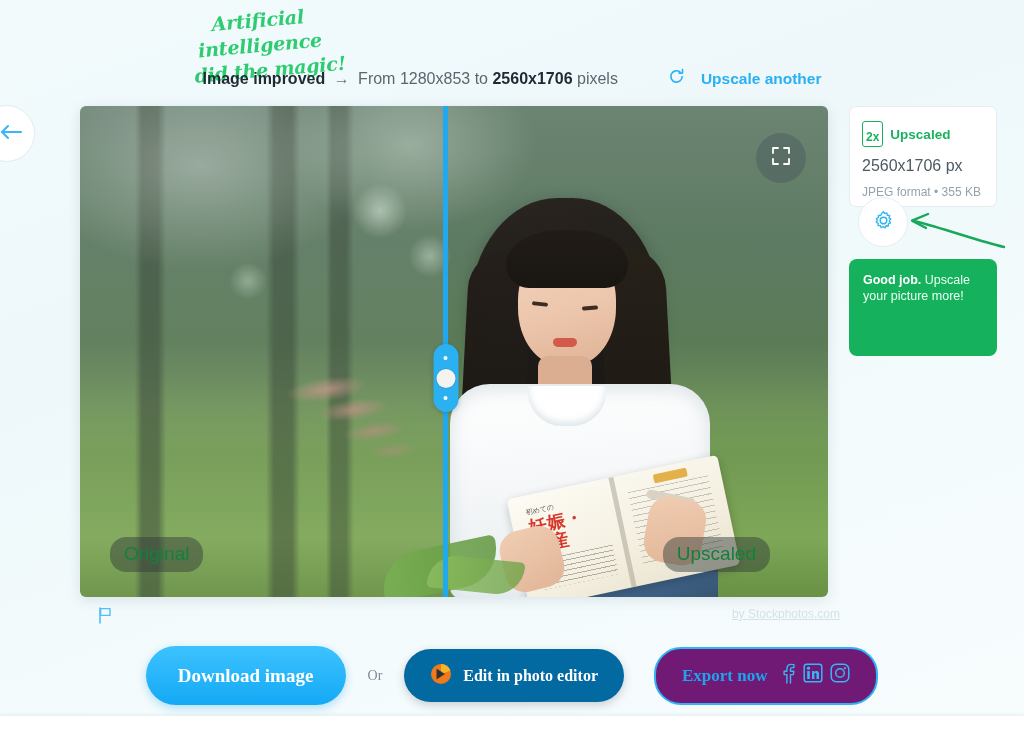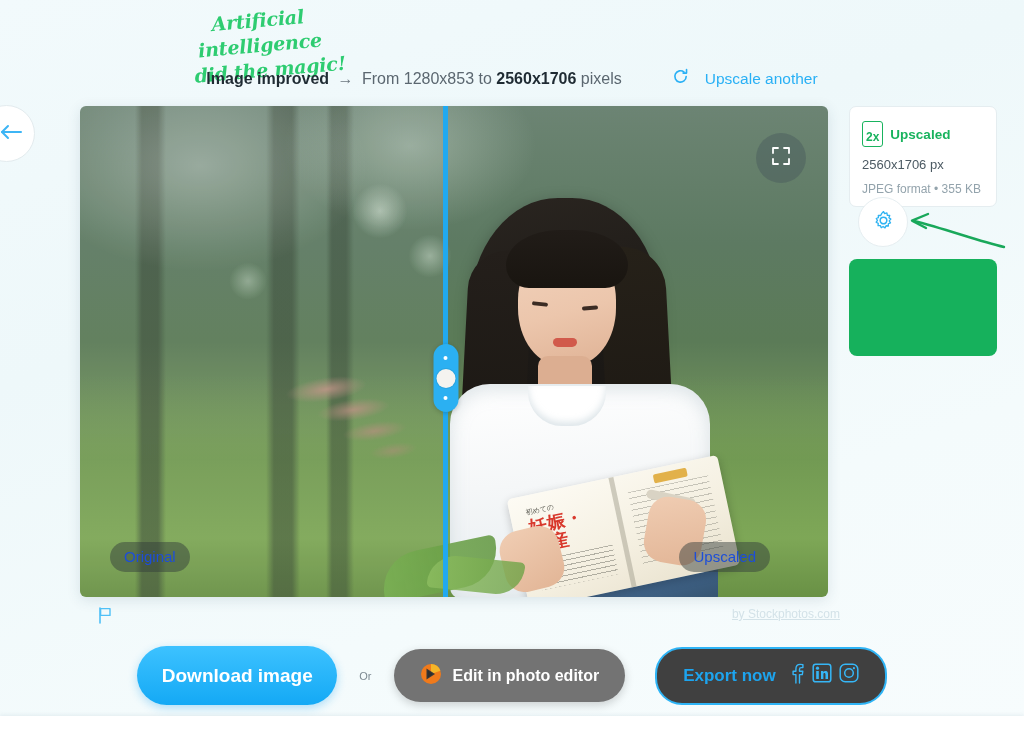--- a/index.html
+++ b/index.html
@@ -71,21 +71,21 @@
   }
   .head-status b { color: #1f2b33; font-weight: 700; }
   .head-status .arrow { color: #6b777f; padding: 0 4px; }
 
   .upscale-another {
     display: inline-flex;
     align-items: center;
     gap: 16px;
     color: #29b0f5;
     font-size: 15.5px;
-    font-weight: 400;
+    font-weight: 700;
     cursor: pointer;
     white-space: nowrap;
   }
 
   
   .stage {
     position: absolute;
     left: 80px;
     top: 106px;
     width: 748px;
@@ -364,22 +364,22 @@
     justify-content: center;
     cursor: pointer;
     z-index: 7;
   }
   .tag {
     position: absolute;
     bottom: 25px;
     padding: 6px 14px 7px;
     border-radius: 16px;
     background: rgba(50,60,58,0.48);
-    color: #1d4ed8;
-    font-size: 15px;
+    color: #15803d;
+    font-size: 19px;
     z-index: 7;
   }
   .tag.left { left: 30px; }
   .tag.right { right: 58px; }
 
   
   .under-row {
     position: absolute;
     left: 92px;
     top: 604px;
@@ -428,21 +428,21 @@
     line-height: 15px;
     text-align: right;
   }
   .label-upscaled {
     color: #19b35e;
     font-size: 13.5px;
     font-weight: 700;
   }
   .info-dim {
     margin-top: 10px;
-    font-size: 13px;
+    font-size: 16px;
     color: #4c5a63;
   }
   .info-meta {
     margin-top: 10px;
     font-size: 12px;
     color: #93a3ac;
   }
 
   .gear-btn {
     position: absolute;
@@ -507,59 +507,60 @@
   
   .actions {
     position: absolute;
     left: 0;
     top: 646px;
     width: 1024px;
     display: flex;
     align-items: center;
     justify-content: center;
     gap: 22px;
+    font-family: Liberation Serif, serif;
   }
   .btn-download {
     width: 200px;
     height: 59px;
     border-radius: 30px;
     background: linear-gradient(180deg, #3dc2ff 0%, #14a9f5 100%);
     color: #ffffff;
     font-size: 19px;
     font-weight: 700;
     display: flex;
     align-items: center;
     justify-content: center;
     cursor: pointer;
     box-shadow: 0 3px 10px rgba(25,160,235,0.32);
   }
   .or-text {
     color: #7d8a92;
-    font-size: 11px;
+    font-size: 14px;
   }
   .btn-edit {
     height: 53px;
     padding: 0 26px;
     border-radius: 27px;
-    background: #737373;
+    background: #0369a1;
     color: #ffffff;
     font-size: 16px;
     font-weight: 700;
     display: flex;
     align-items: center;
     gap: 11px;
     cursor: pointer;
     box-shadow: 0 3px 10px rgba(0,0,0,0.18);
   }
   .btn-export {
     height: 58px;
     padding: 0 26px;
     border-radius: 27px;
     border: 2px solid #2eb4f6;
-    background: #404040;
+    background: #701a75;
     color: #1da4ee;
     font-size: 17px;
     font-weight: 700;
     display: flex;
     align-items: center;
     gap: 13px;
     cursor: pointer;
     box-sizing: border-box;
     margin-left: 8px;
   }
@@ -704,20 +705,23 @@
   </span>
 </div>
 <span class="green-arrow">
   <svg width="110" height="45" viewBox="0 0 110 45">
     <path d="M104 42 C78 36, 46 24, 14 16" stroke="#19a85a" stroke-width="2.4" fill="none" stroke-linecap="round"></path>
     <path d="M28 9 L12 15.6 L26 23" stroke="#19a85a" stroke-width="2.4" fill="none" stroke-linecap="round" stroke-linejoin="round"></path>
   </svg>
 </span>
 
 <div class="promo">
+  <div class="promo-text">
+    <b>Good job.</b><span> Upscale your picture more!</span>
+  </div>
 </div>
 
 <div class="actions">
 
   <div class="btn-download">Download image</div>
 
   <span class="or-text">Or</span>
 
   <div class="btn-edit">
     <span>

